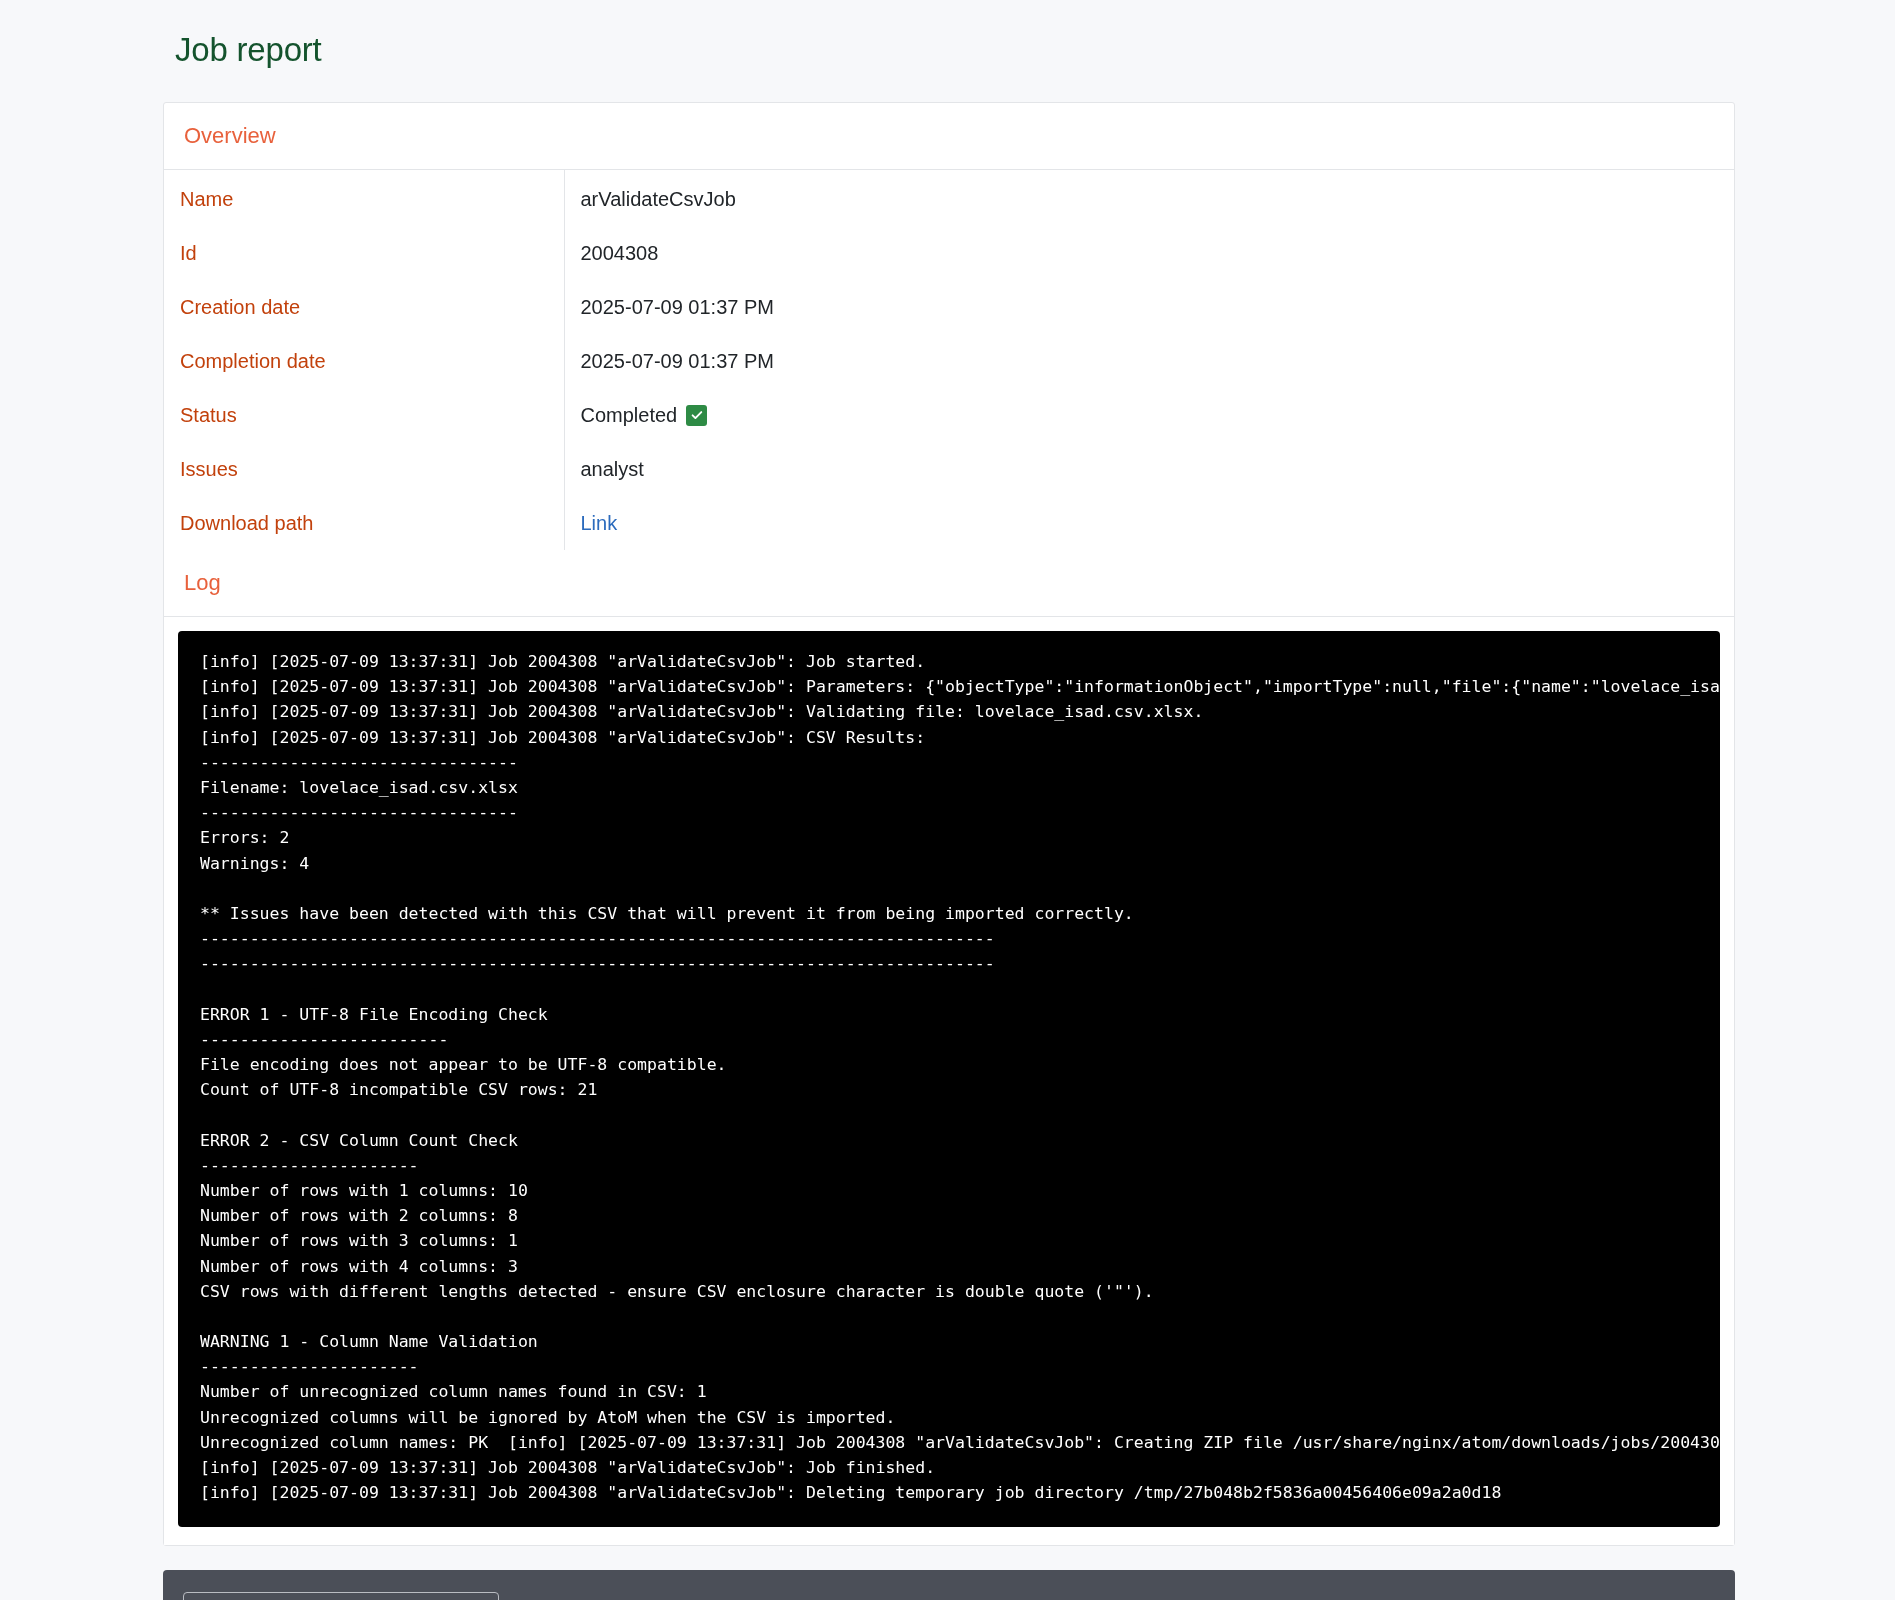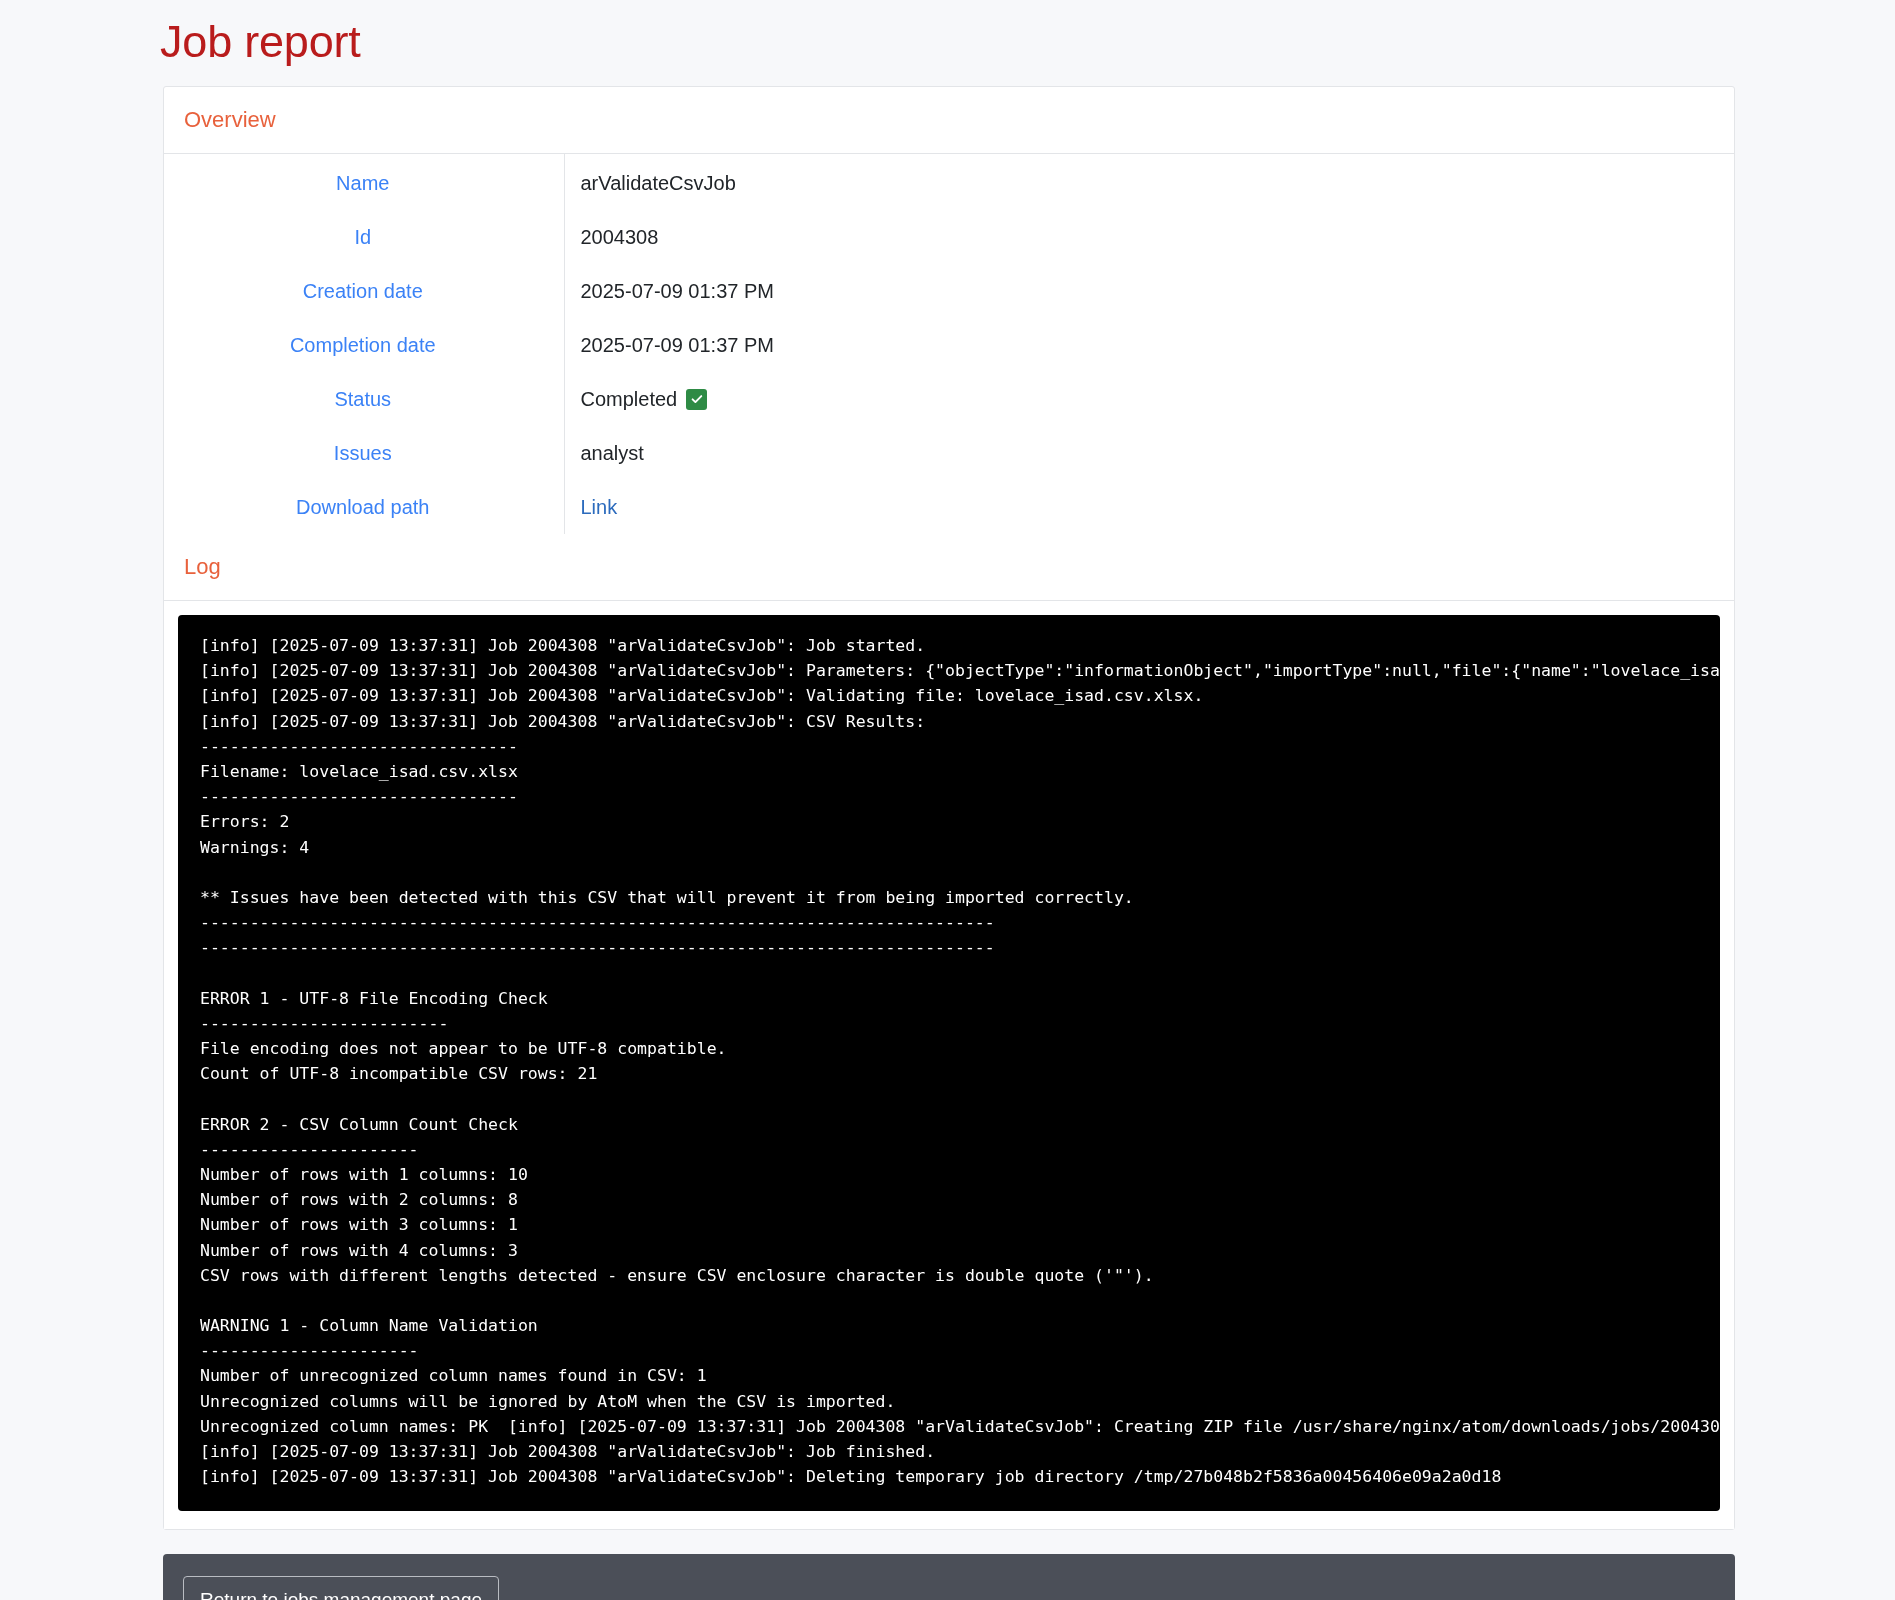--- a/index.html
+++ b/index.html
@@ -16,24 +16,24 @@
     min-height: 1600px;
     position: relative;
     overflow: hidden;
   }
 
   .page {
     padding: 0 0 0 0;
   }
 
   .page-title {
-    font-size: 45px;
+    font-size: 33px;
     font-weight: 400;
-    color: #b91c1c;
-    margin: 0;
+    color: #14532d;
+    margin: 15px;
     padding: 16px 0 18px 160px;
     letter-spacing: -0.2px;
   }
 
   .content-wrap {
     margin: 0 160px 0 163px;
   }
 
   .panel {
     background: #ffffff;
@@ -61,22 +61,22 @@
   table.overview th,
   table.overview td {
     padding: 14px 16px;
     font-size: 20px;
     font-weight: 400;
     vertical-align: middle;
     line-height: 1.3;
   }
   table.overview th {
     width: 400px;
-    text-align: center;
-    color: #3b82f6;
+    text-align: left;
+    color: #c2410c;
     border-right: 1px solid #e3e5e8;
     padding-right: 18px;
   }
   table.overview td {
     text-align: left;
     color: #212529;
   }
   table.overview tr.row-first th,
   table.overview tr.row-first td {
     padding-top: 16px;

